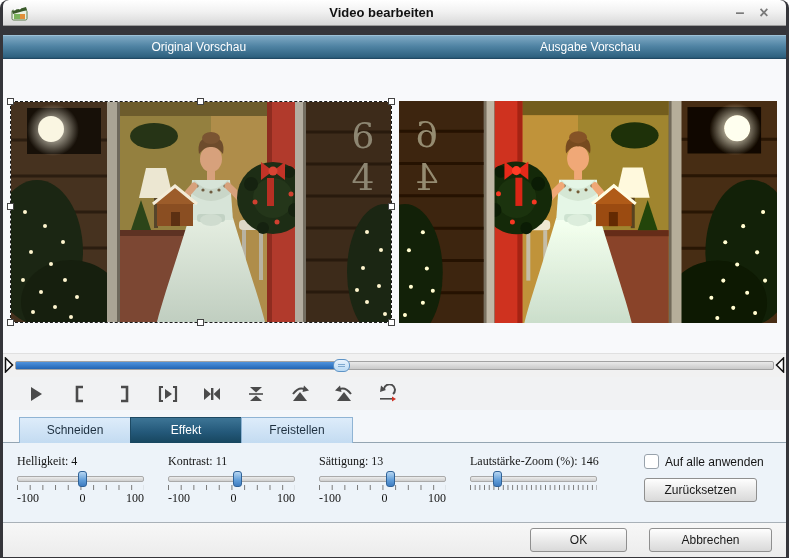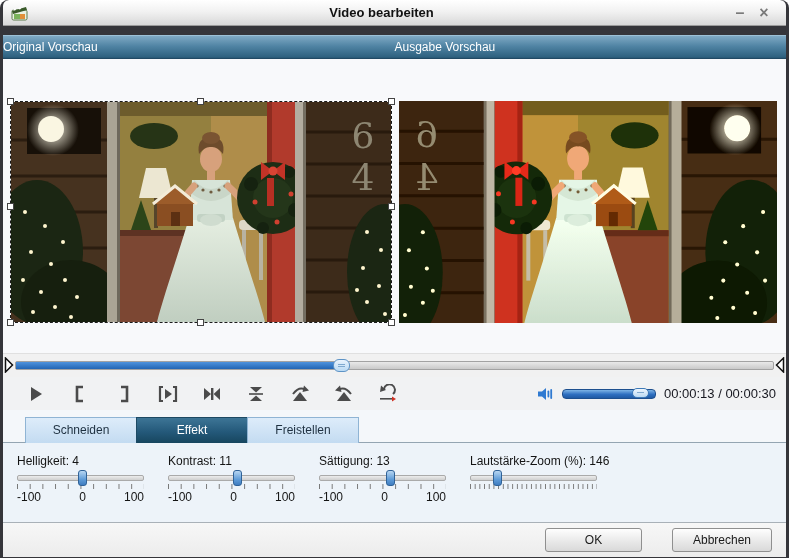--- a/index.html
+++ b/index.html
@@ -5,21 +5,21 @@
   html,body{margin:0;padding:0;background:#fff;font-family:"Liberation Sans",sans-serif;}
   .win{position:relative;width:789px;height:558px;background:#35353a;border-radius:8px 8px 0 0;overflow:hidden;box-sizing:border-box;padding:0 3px 3px 3px;}
   
   .titlebar{height:26px;background:linear-gradient(#ffffff,#f2f2f2 45%,#d8d8d8);border-radius:6px 6px 0 0;display:flex;align-items:center;padding:0 10px 0 8px;border-bottom:1px solid #9a9a9a;box-sizing:border-box;}
   .title{font-size:13px;font-weight:bold;color:#111;margin-left:6px;flex:1;text-align:center;}
   .winbtn{color:#7a7a7a;font-size:16px;font-weight:bold;width:24px;text-align:center;cursor:default;line-height:22px;}
   .frame-gap{height:9px;}
   
   .content{background:#f8f9fb;}
   .pvheader{height:23px;display:flex;background:linear-gradient(#7fa9c4,#4f83a3 45%,#2e617f 92%,#1c415a);border-top:1px solid #9cc0d6;}
-  .pvheader div{width:50%;text-align:left;color:#fff;font-size:12px;line-height:22px;}
+  .pvheader div{width:50%;text-align:center;color:#fff;font-size:12px;line-height:22px;}
   
   .preview-area{position:relative;height:294px;background:#f8f9fb;}
   .frame{position:absolute;top:42px;width:380px;height:220px;}
   .frame.original{left:7px;border:1px dashed #1a1a1a;}
   .frame.output{left:396px;width:378px;height:222px;}
   .frame svg{display:block;}
   .frame.output svg{filter:saturate(1.18) contrast(1.08) brightness(1.04);}
   .handle{position:absolute;width:7px;height:7px;background:#fff;border:1px solid #444;box-sizing:border-box;}
   .h-tl{left:-4px;top:-4px;} .h-tc{left:50%;top:-4px;margin-left:-4px;} .h-tr{right:-4px;top:-4px;}
   .h-ml{left:-4px;top:46%;} .h-mr{right:-4px;top:46%;}
@@ -36,42 +36,42 @@
   .toolbar{height:33px;background:#f1f2f3;display:flex;align-items:center;padding-left:18px;box-sizing:border-box;}
   .tbtn{width:30px;height:26px;display:flex;align-items:center;justify-content:center;margin-right:14px;}
   .vol-wrap{margin-left:auto;display:flex;align-items:center;gap:8px;padding-right:10px;}
   .vol-track{position:relative;width:92px;height:8px;background:linear-gradient(#7db4e6,#2e6fc0 55%,#1f5aa4);border:1px solid #1d4f8e;border-radius:4px;}
   .vol-thumb{position:absolute;top:-2px;width:17px;height:10px;margin-left:-9px;background:linear-gradient(#eef6fd,#bcdaf2);border:1px solid #3e7ab8;border-radius:5px;box-sizing:border-box;}
   .vol-thumb::after{content:"";position:absolute;left:4px;right:4px;top:3px;height:1px;background:#7fa9cf;}
   .time{font-size:13px;color:#16171f;white-space:nowrap;}
   
   .tabsrow{height:33px;background:#f4f7fa;padding:7px 0 0 8px;box-sizing:border-box;border-bottom:1px solid #94a5b2;display:flex;}
   .tab{width:112px;height:26px;line-height:25px;text-align:center;font-size:12px;color:#1e3040;background:linear-gradient(#ddecfa,#c3dbf1);border:1px solid #8fb4d4;border-bottom:none;box-sizing:border-box;margin-left:-1px;cursor:default;}
-  .tab:first-child{margin-left:14px;}
+  .tab:first-child{margin-left:8px;}
   .tab.active{background:linear-gradient(#3d7596,#24597a 55%,#17465f);color:#fff;border-color:#1d4a64;font-weight:normal;}
   
   .panel{position:relative;height:79px;background:#edf3f9;padding:11px 0 0 14px;box-sizing:border-box;}
-  .sgroups{display:flex;gap:24px;}
+  .sgroups{display:flex;gap:24px;font-family:Liberation Serif, serif;}
   .sgroup{width:127px;}
   .slabel{font-size:12px;color:#141414;margin-bottom:7px;white-space:nowrap;}
   .groove{position:relative;height:4px;background:linear-gradient(#ececec,#cfcfcf);border:1px solid #aaa;border-radius:2px;}
   .hthumb{position:absolute;top:-6px;width:9px;height:16px;margin-left:-5px;background:linear-gradient(#b7d6f2,#5f9cd8 60%,#3f7cc0);border:1px solid #2f6298;border-radius:3px;box-sizing:border-box;}
   .ticks{height:5px;margin-top:3px;background-image:linear-gradient(to right,#777 1px,transparent 1px);background-size:12.7px 5px;background-repeat:repeat-x;}
   .ticks.dense{background-size:4.7px 5px;}
   .scale{display:flex;justify-content:space-between;font-size:12px;color:#141414;margin-top:1px;}
   .side-col{position:absolute;right:12px;top:11px;width:130px;}
   .chk-row{display:flex;align-items:center;gap:6px;}
   .checkbox{width:15px;height:15px;background:#fff;border:1px solid #98a2ac;border-radius:3px;box-sizing:border-box;}
   .chk-label{font-size:12px;color:#141414;white-space:nowrap;}
   .btn{background:linear-gradient(#fefefe,#e9e9e9 55%,#d9d9d9);border:1px solid #8f8f8f;border-radius:3px;font-size:12px;color:#1a1a1a;text-align:center;box-sizing:border-box;}
   .reset-btn{display:block;width:113px;height:24px;line-height:22px;margin-top:9px;}
   
-  .footer{height:35px;background:linear-gradient(#f7f7f7,#ececec);border-top:1px solid #a9b1b8;display:flex;justify-content:flex-end;align-items:center;gap:30px;padding-right:14px;box-sizing:border-box;}
+  .footer{height:35px;background:linear-gradient(#f7f7f7,#ececec);border-top:1px solid #a9b1b8;display:flex;justify-content:flex-end;align-items:center;gap:22px;padding-right:14px;box-sizing:border-box;}
   .ok-btn{width:97px;height:24px;line-height:22px;}
-  .cancel-btn{width:100px;height:24px;line-height:22px;}
+  .cancel-btn{width:123px;height:24px;line-height:22px;}
   .icon-svg{display:block;}
 </style>
 </head>
 <body>
 
 <div class="win">
 
   <div class="titlebar">
     <span>
       <svg class="icon-svg" width="18" height="16" viewBox="0 0 18 16">
@@ -307,33 +307,20 @@
       </span>
       <span class="tbtn">
         <svg class="icon-svg" width="22" height="20" viewBox="0 0 22 20">
             <path d="M16,10 A5.5,5.5 0 1 0 7,5" fill="none" stroke="#4b4b4b" stroke-width="2"></path>
             <polygon points="4,1.5 9,6 3,8" fill="#4b4b4b"></polygon>
             <rect x="3" y="14" width="13" height="1.6" fill="#4b4b4b"></rect>
             <polygon points="15,12.5 19,15 15,17.5" fill="#d03224"></polygon>
           </svg>
       </span>
 
-      <span class="vol-wrap">
-        <span>
-          <svg class="icon-svg" width="18" height="16" viewBox="0 0 18 16">
-              <polygon points="2,5.5 6,5.5 10,2 10,14 6,10.5 2,10.5" fill="#2f7ad1"></polygon>
-              <rect x="11.5" y="4.5" width="1.8" height="7" rx="0.9" fill="#2f7ad1"></rect>
-              <rect x="14.3" y="3" width="1.8" height="10" rx="0.9" fill="#2f7ad1"></rect>
-            </svg>
-        </span>
-        <span class="vol-track">
-          <span class="vol-thumb" style="left:85%"></span>
-        </span>
-        <span class="time">00:00:13 / 00:00:30</span>
-      </span>
     </div>
 
     <div class="tabsrow">
       <div class="tab">Schneiden</div>
       <div class="tab active">Effekt</div>
       <div class="tab">Freistellen</div>
     </div>
 
     <div class="panel">
       <div class="sgroups">
@@ -374,20 +361,27 @@
           </div>
         </div>
         <div class="sgroup">
           <div class="slabel">Lautstärke-Zoom (%): 146</div>
           <div class="groove">
             <div class="hthumb" style="left:21.3%"></div>
           </div>
           <div class="ticks dense"></div>
         </div>
       </div>
+      <div class="side-col">
+        <div class="chk-row">
+          <span class="checkbox"></span>
+          <span class="chk-label">Auf alle anwenden</span>
+        </div>
+        <div class="btn reset-btn">Zurücksetzen</div>
+      </div>
     </div>
 
     <div class="footer">
       <div class="btn ok-btn">OK</div>
       <div class="btn cancel-btn">Abbrechen</div>
     </div>
   </div>
 </div>
 
 </body></html>

